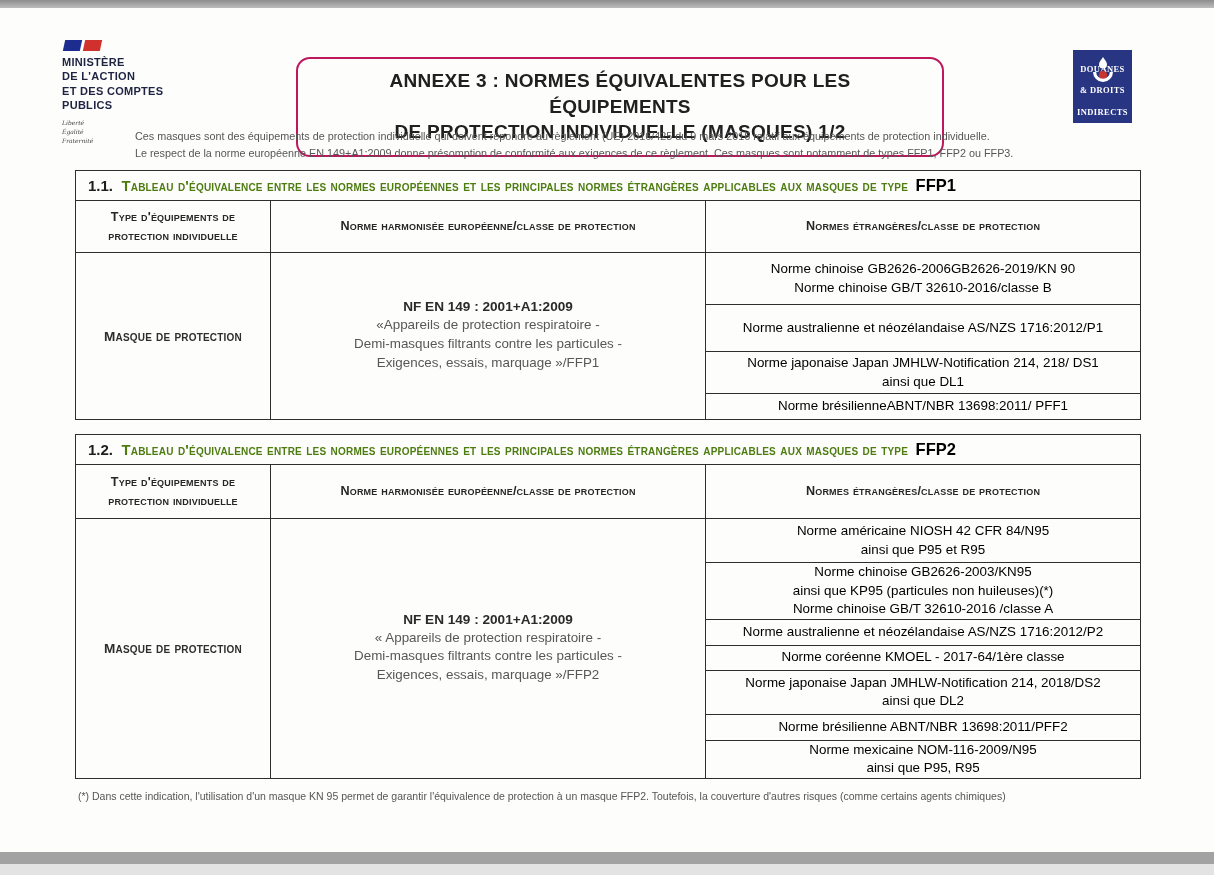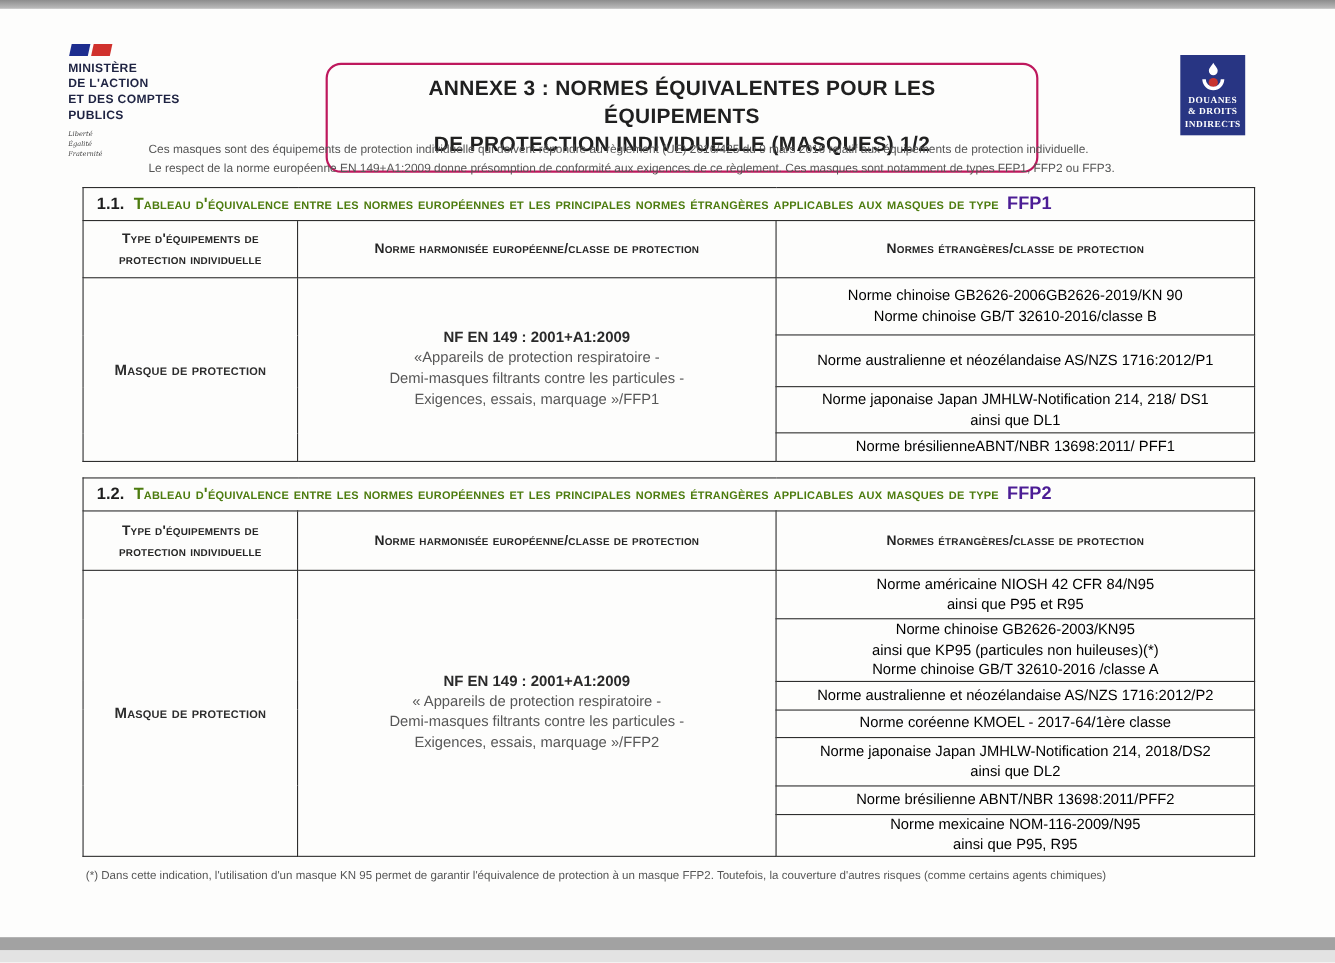--- a/index.html
+++ b/index.html
@@ -20,34 +20,34 @@
   .motto { margin-top:6px; }
   .motto div { font-family:"DejaVu Serif", serif; font-style:italic; font-size:6px; color:#444; line-height:1.5; }
 
   .title-box { position:absolute; left:296px; top:57px; width:648px;
                border:2px solid #be185d; border-radius:14px; padding:9px 18px 10px;
                text-align:center; background:#fdfdfc; }
   .title-box div { font-size:19px; font-weight:600; color:#202020; letter-spacing:.3px; line-height:1.35; }
 
   .douanes { position:absolute; left:1073px; top:50px; width:59px; height:73px;
              background:#283583; display:flex; flex-direction:column; align-items:center;
-             justify-content:flex-end; padding-bottom:6px; }
+             justify-content:flex-end; padding-bottom:6px;gap:11px; }
   .douanes svg { position:absolute; top:4px; left:50%; transform:translateX(-50%); }
   .douanes .dl { color:#ffffff; font-size:8.5px; font-weight:700; letter-spacing:.4px; line-height:1.22; font-family:"Liberation Serif", serif; }
 
   .intro { position:absolute; left:135px; top:128px; width:1020px; }
   .intro div { font-size:10.8px; color:#565656; line-height:1.55; }
 
   
   table.eqtable { position:absolute; left:75px; width:1065px; border-collapse:collapse; table-layout:fixed; background:#fdfdfc; }
   table.eqtable td, table.eqtable th { border:1.6px solid #2e2e2e; vertical-align:middle; }
   tr.sec td { height:30px; text-align:left; padding-left:12px; }
   .secnum { font-size:15px; font-weight:600; color:#1e1e1e; margin-right:4px; }
   .sectitle { font-variant:small-caps; font-size:14.8px; font-weight:600; color:#4d7c0f; letter-spacing:.2px; }
-  .sectype { font-size:16.5px; font-weight:700; color:#4c1d95; margin-left:3px; }
+  .sectype { font-size:16.5px; font-weight:700; color:#000000; margin-left:3px; }
   tr.heads th { font-variant:small-caps; font-weight:600; font-size:12.6px; color:#262626;
                 text-align:center; line-height:1.5; letter-spacing:.2px; padding:6px 14px; }
   td.equip { font-variant:small-caps; font-size:13.6px; font-weight:600; color:#2d2d2d;
              text-align:center; letter-spacing:.2px; }
   td.norm { text-align:center; }
   .normtitle { font-size:13.6px; font-weight:700; color:#2a2a2a; margin-bottom:2px; }
   .normline { font-size:13.4px; color:#575757; line-height:1.4; }
   td.frow { text-align:center; }
   td.frow div { font-size:13.4px; color:#000000; line-height:1.38; }
 

